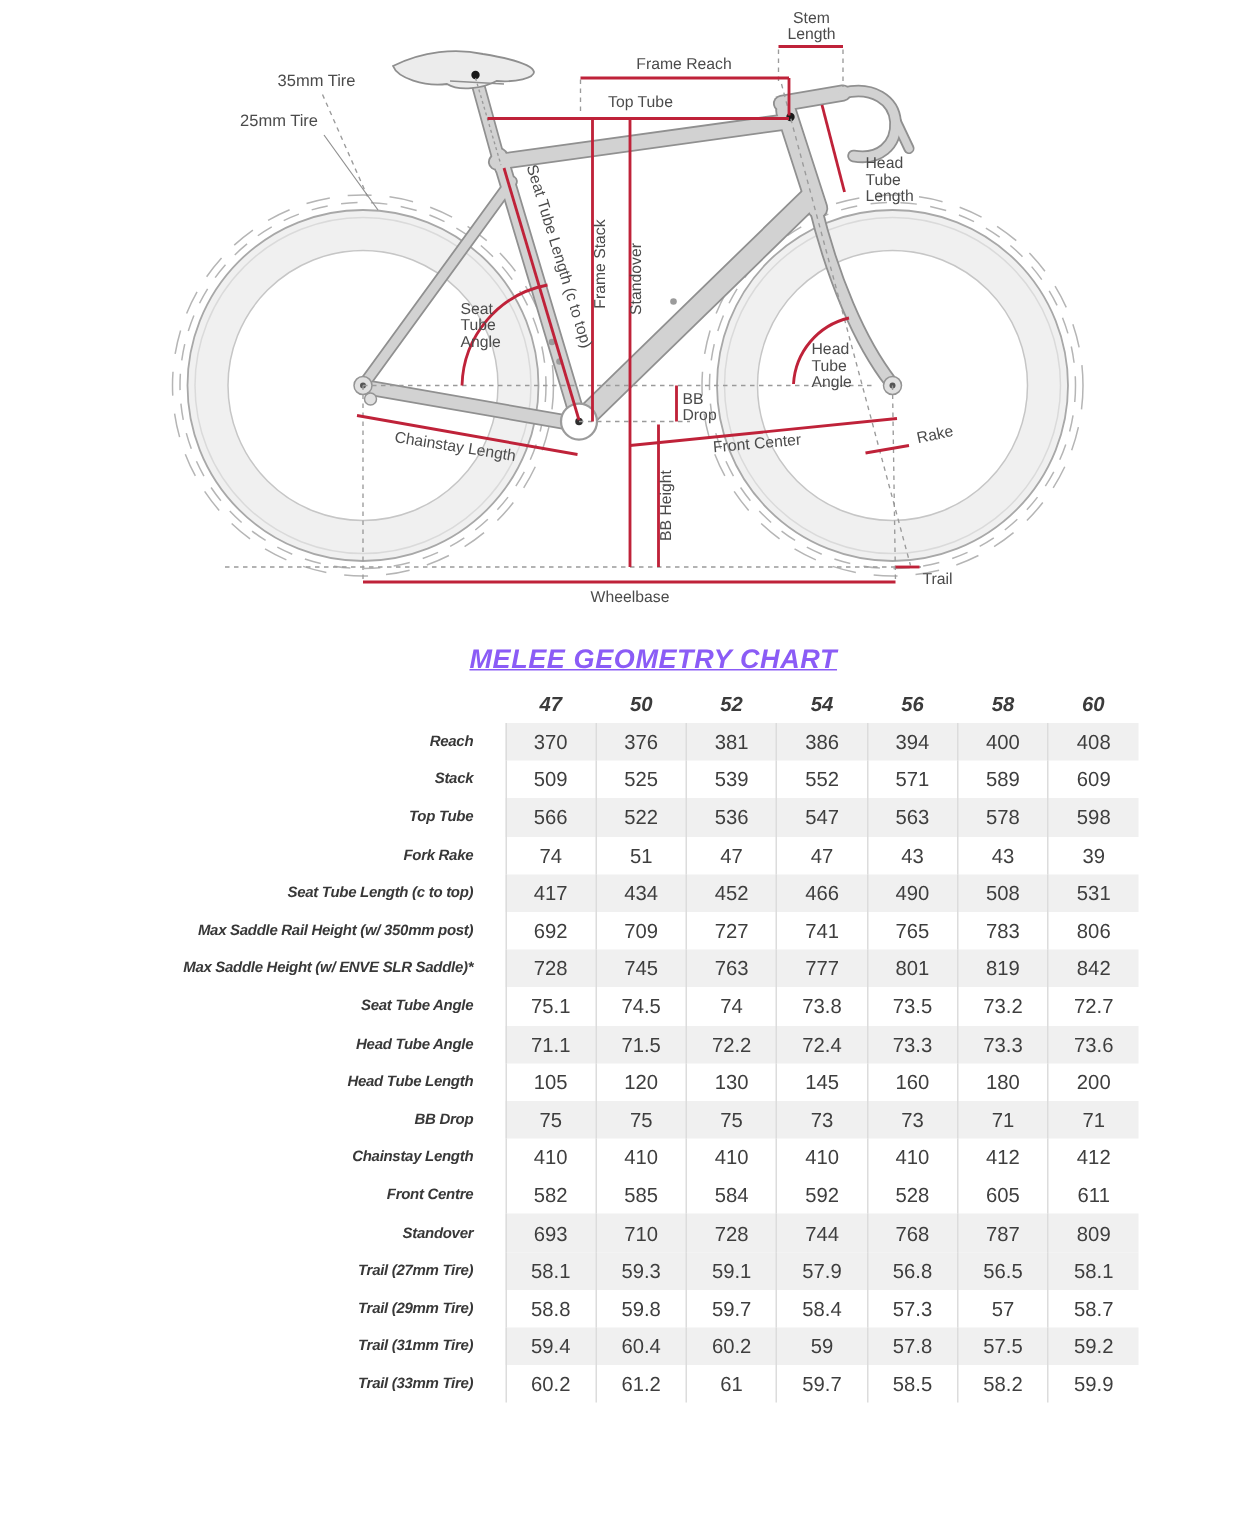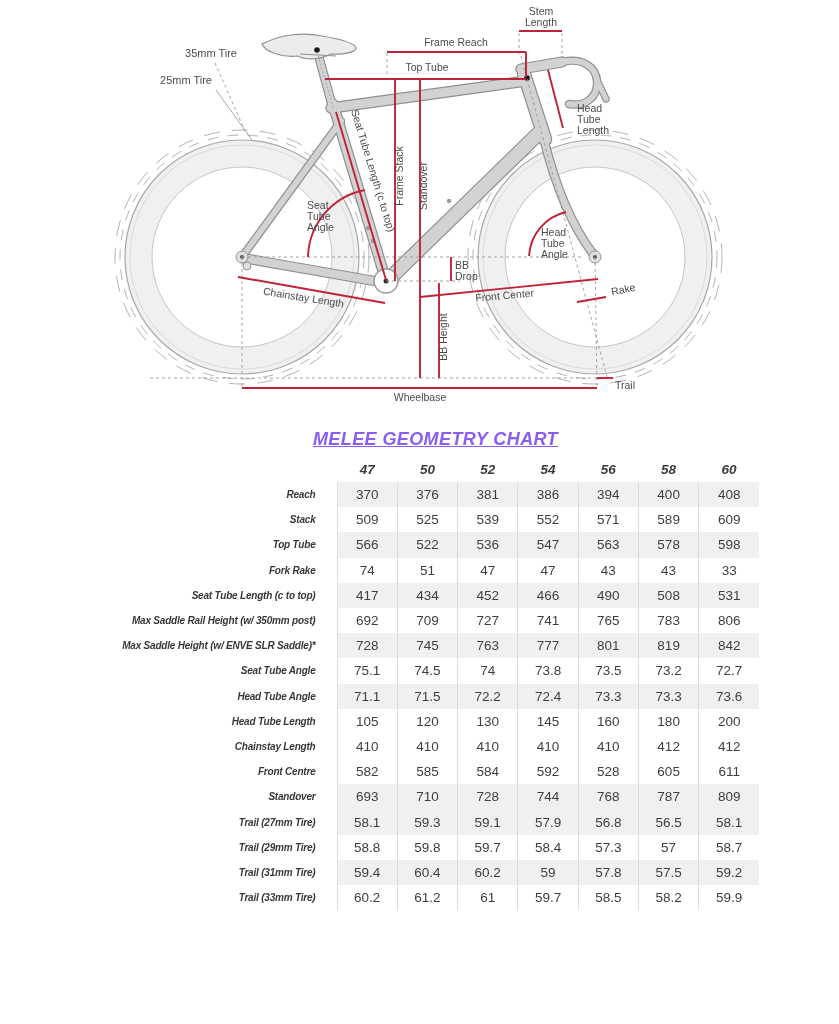--- a/index.html
+++ b/index.html
@@ -232,21 +232,21 @@
           <td class="val">598</td>
         </tr>
         <tr>
           <td class="rowlabel">Fork Rake</td>
           <td class="val">74</td>
           <td class="val">51</td>
           <td class="val">47</td>
           <td class="val">47</td>
           <td class="val">43</td>
           <td class="val">43</td>
-          <td class="val">33</td>
+          <td class="val">39</td>
         </tr>
         <tr class="stripe">
           <td class="rowlabel">Seat Tube Length (c to top)</td>
           <td class="val">417</td>
           <td class="val">434</td>
           <td class="val">452</td>
           <td class="val">466</td>
           <td class="val">490</td>
           <td class="val">508</td>
           <td class="val">531</td>
@@ -294,20 +294,30 @@
         <tr>
           <td class="rowlabel">Head Tube Length</td>
           <td class="val">105</td>
           <td class="val">120</td>
           <td class="val">130</td>
           <td class="val">145</td>
           <td class="val">160</td>
           <td class="val">180</td>
           <td class="val">200</td>
         </tr>
+        <tr class="stripe">
+          <td class="rowlabel">BB Drop</td>
+          <td class="val">75</td>
+          <td class="val">75</td>
+          <td class="val">75</td>
+          <td class="val">73</td>
+          <td class="val">73</td>
+          <td class="val">71</td>
+          <td class="val">71</td>
+        </tr>
         <tr>
           <td class="rowlabel">Chainstay Length</td>
           <td class="val">410</td>
           <td class="val">410</td>
           <td class="val">410</td>
           <td class="val">410</td>
           <td class="val">410</td>
           <td class="val">412</td>
           <td class="val">412</td>
         </tr>

